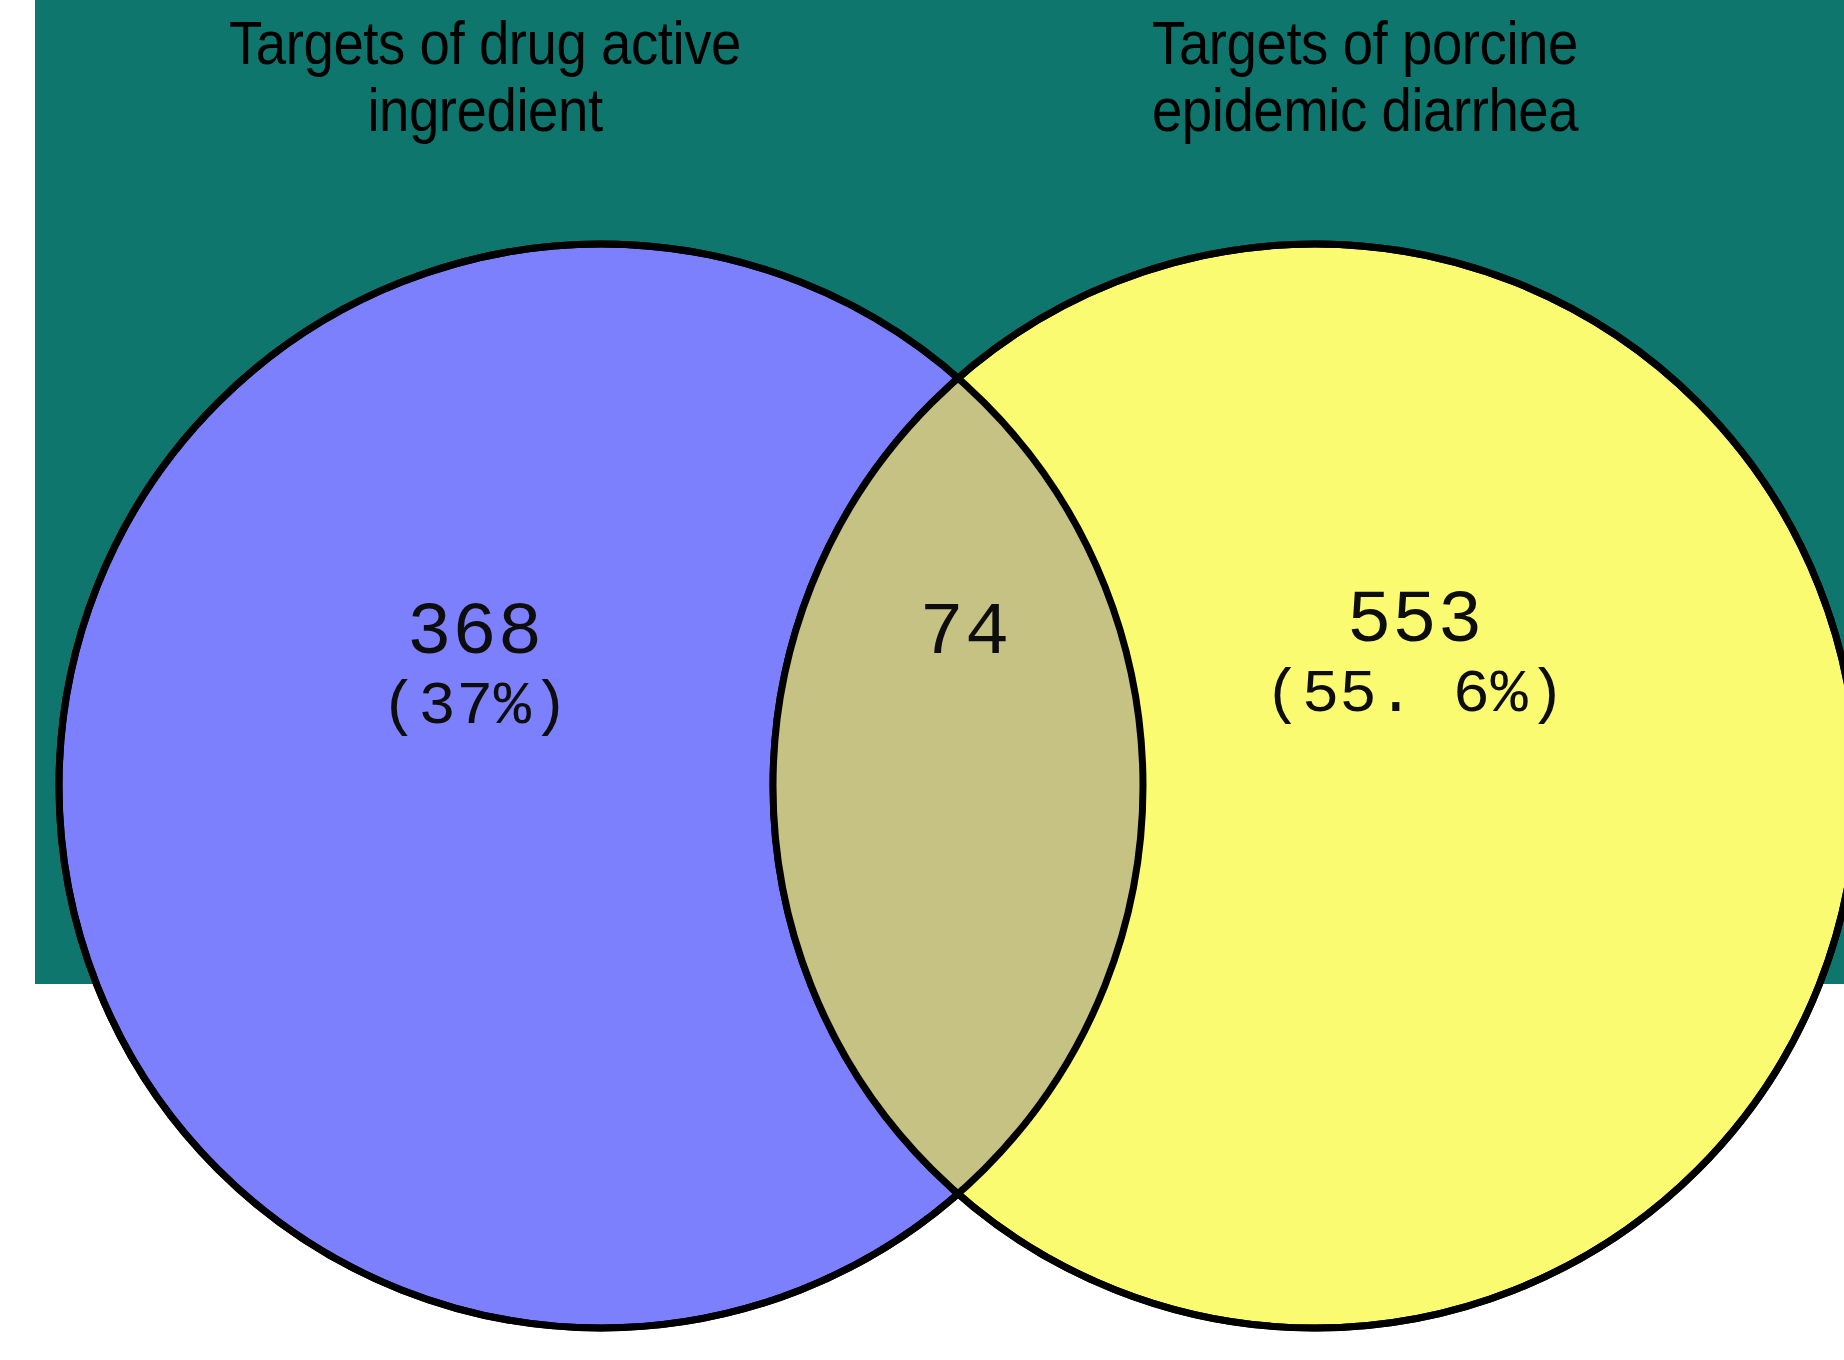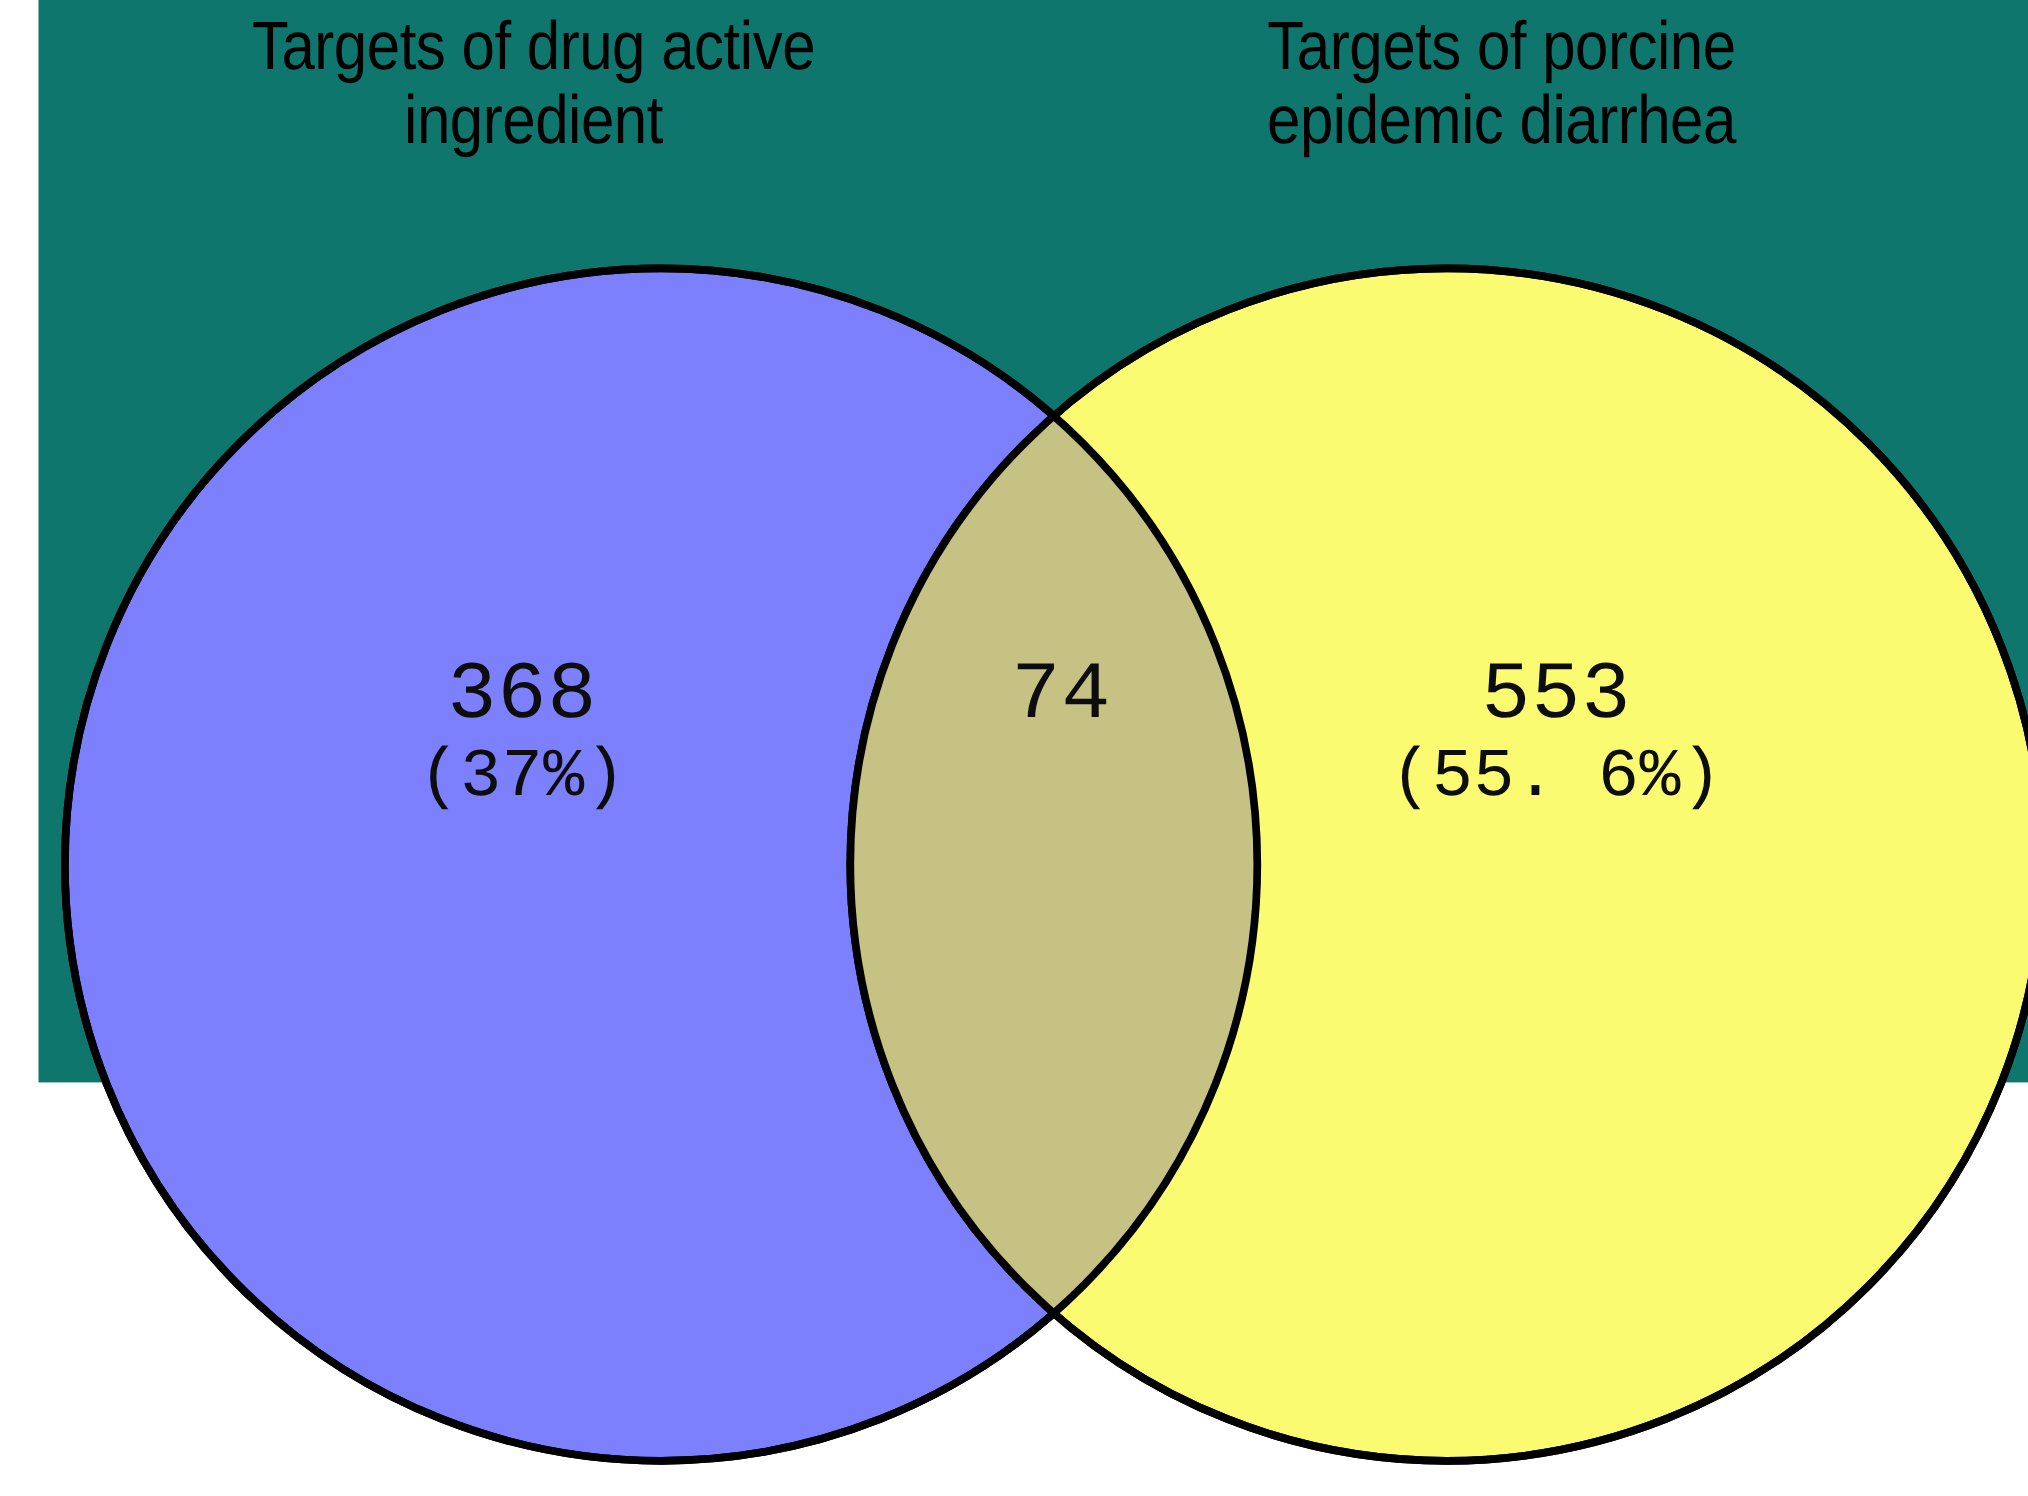--- a/index.html
+++ b/index.html
@@ -69,21 +69,21 @@
     letter-spacing: 1px;
   }
   .region-pct {
     display: block;
     font-size: 62px;
     line-height: 1.18;
     letter-spacing: 0.5px;
   }
   #label-left  { left: 250px;  top: 596px; width: 380px; }
   #label-mid   { left: 740px;  top: 596px; width: 380px; }
-  #label-right { left: 1000px; top: 596px; width: 760px; text-align: center; }
+  #label-right { left: 1000px; top: 584px; width: 760px; text-align: center; }
 </style>
 </head>
 <body>
 
 <div id="venn-figure">
 
   <div class="set-title" id="title-left">Targets of drug active
 ingredient</div>
 
   <div class="set-title" id="title-right">Targets of porcine

